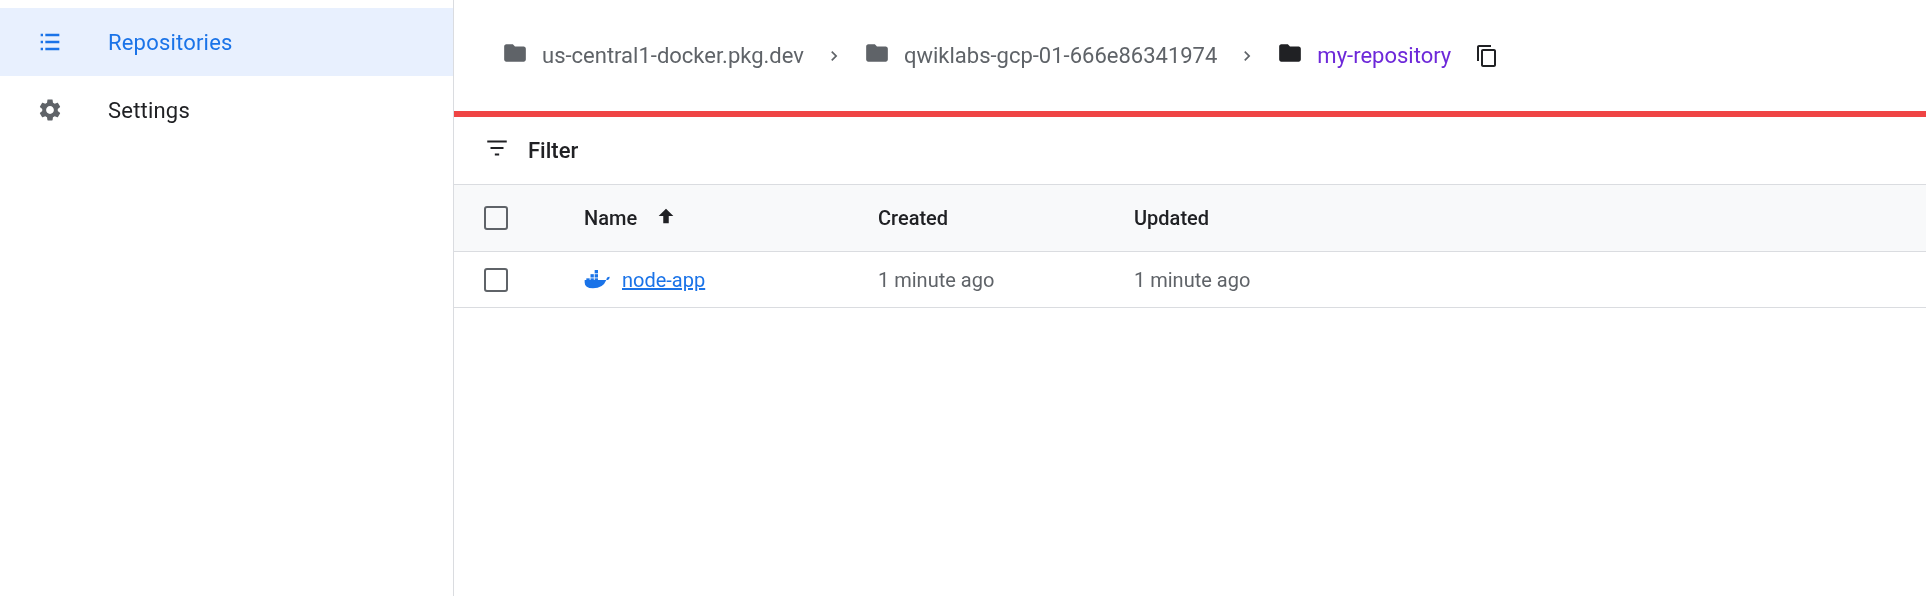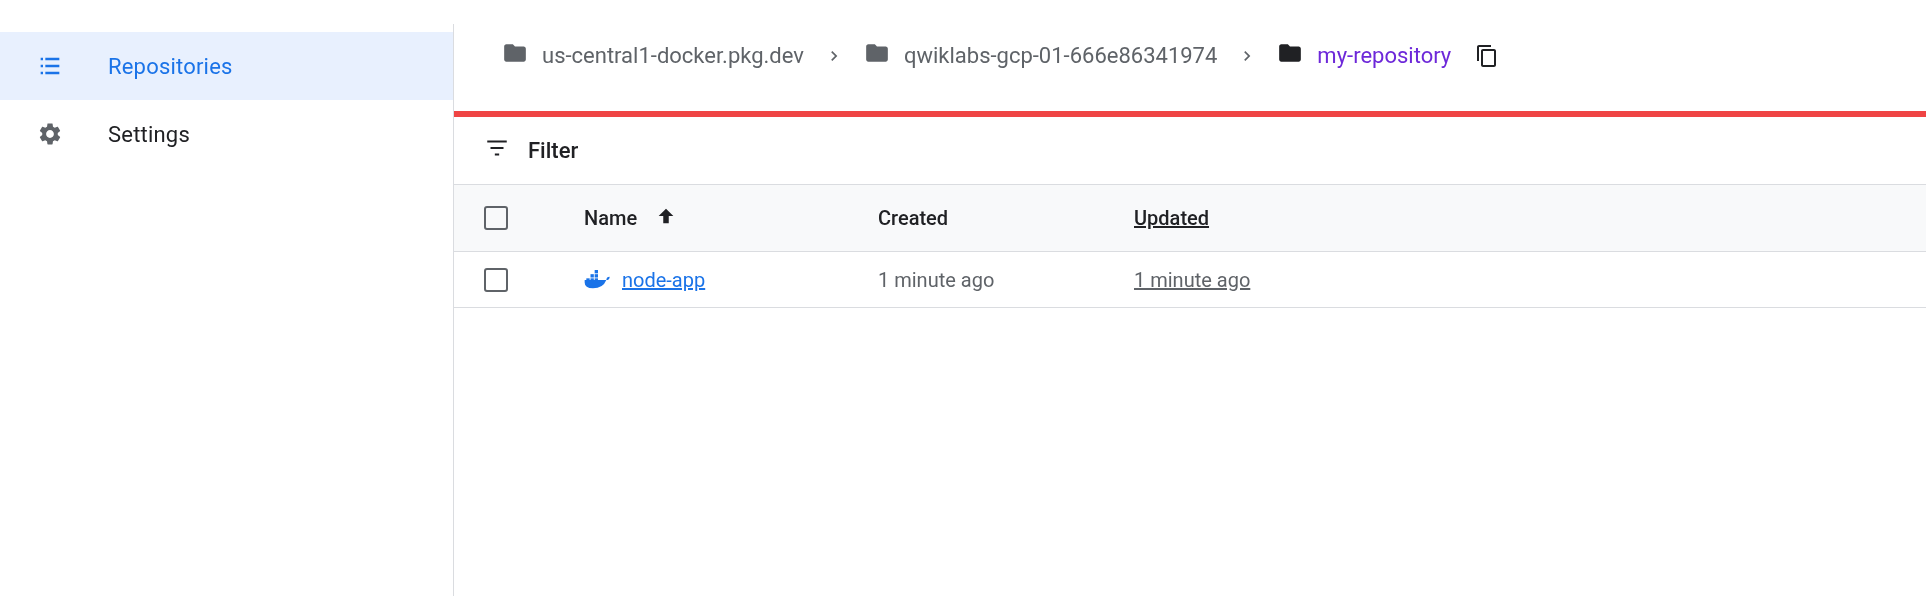--- a/index.html
+++ b/index.html
@@ -15,21 +15,20 @@
       height: 596px;
       background: #fff;
       font-size: 18px;
       color: #202124;
     }
     
     .sidebar {
       width: 454px;
       border-right: 1px solid #dadce0;
       padding-top: 8px;
-      margin-top: 24px;
     }
     
     .sidebar-item {
       display: flex;
       align-items: center;
       height: 68px;
       padding-left: 36px;
       cursor: pointer;
       font-size: 22px;
       letter-spacing: 0.2px;
@@ -173,21 +172,20 @@
     }
     
     .col-created {
       width: 256px;
       color: #5f6368;
     }
     
     .col-updated {
       flex: 1;
       color: #5f6368;
-      text-decoration: underline;
     }
     
     .table-header .col-created,
     .table-header .col-updated {
       color: #202124;
     }
     
     .checkbox {
       width: 24px;
       height: 24px;

